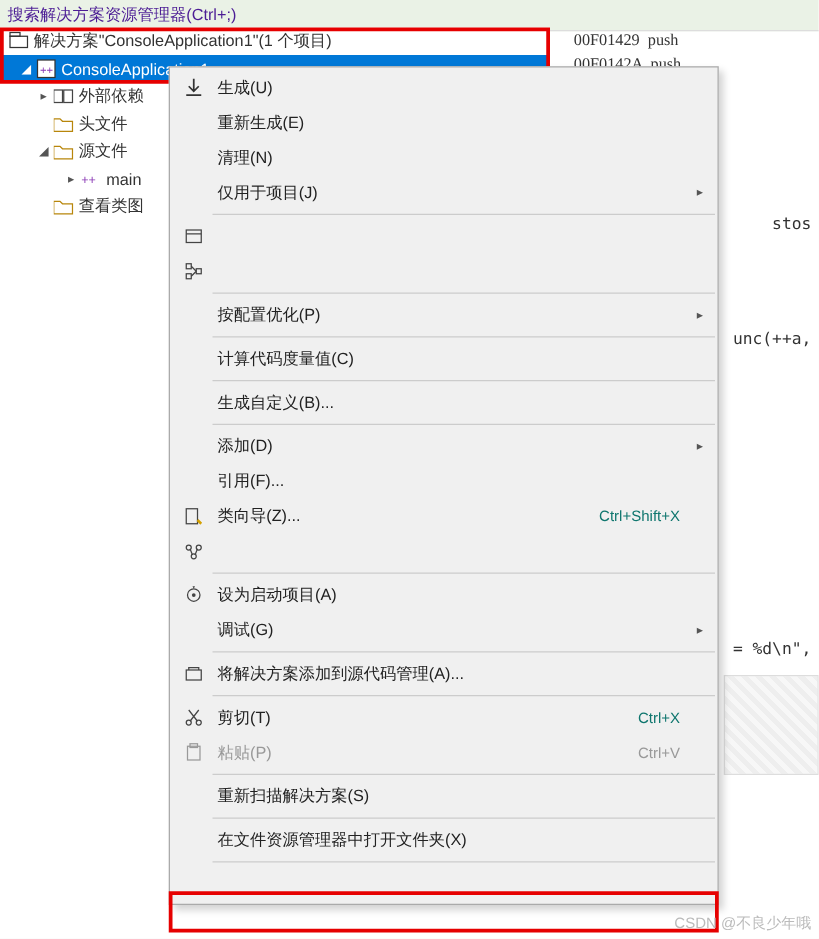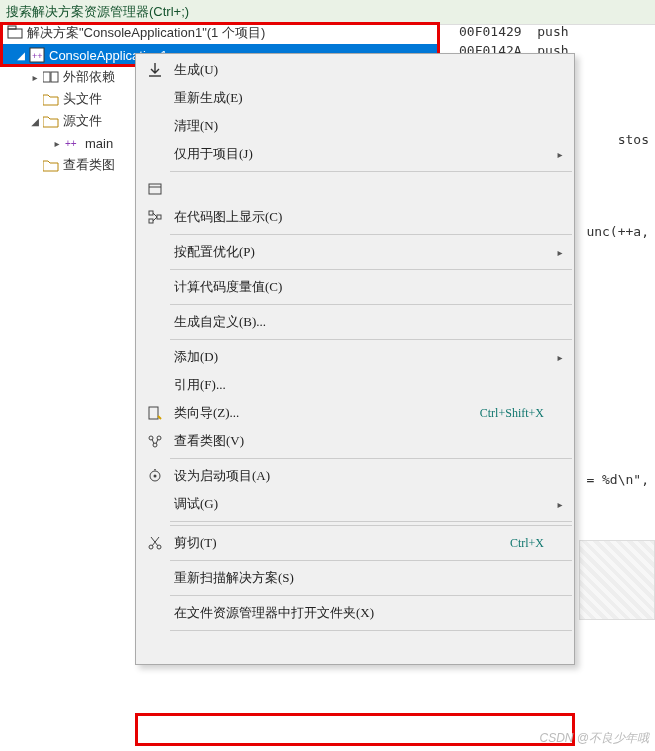--- a/index.html
+++ b/index.html
@@ -8,21 +8,21 @@
       font-size: 13px;
       background: #fff;
       width: 655px;
       height: 751px;
       overflow: hidden;
       position: relative;
       color: #333;
     }
     .top-bar {
       background: #eaf2e6;
-      color: #14532d;
+      color: #4c1d95;
       padding: 3px 6px;
       font-size: 13px;
       border-bottom: 1px solid #ddd;
     }
     .solution-panel {
       position: absolute;
       left: 0;
       top: 22px;
       width: 440px;
       background: #fff;
@@ -89,21 +89,20 @@
       box-shadow: 4px 4px 6px rgba(0,0,0,0.18);
       z-index: 20;
       padding: 2px 0;
     }
     .menu-item {
       display: flex;
       align-items: center;
       height: 28px;
       padding: 0 6px;
       cursor: default;
-      font-family: Liberation Serif, serif;
     }
     .menu-icon {
       width: 26px;
       display: flex;
       justify-content: center;
       align-items: center;
     }
     .menu-label {
       flex: 1;
       padding-left: 6px;
@@ -134,37 +133,37 @@
       top: 0;
       width: 200px;
       height: 751px;
       background: #fff;
       font-family: Consolas, monospace;
       font-size: 13px;
       color: #333;
       padding-top: 22px;
       z-index: -1;
     }
-    .asm-line { white-space: pre; padding-left: 4px; line-height: 19px; }
+    .asm-line { white-space: pre; padding-left: 4px; line-height: 19px; font-family: Liberation Serif, serif; }
     .code-frag {
       position: absolute;
       right: 6px;
       font-family: Consolas, monospace;
       font-size: 13px;
       color: #333;
       white-space: nowrap;
+      margin-top: 40px;
     }
     .watermark {
       position: absolute;
       right: 6px;
       bottom: 4px;
       color: #bbb;
       font-size: 12px;
       z-index: 60;
-      font-style: italic;
     }
     .scroll-hint {
       position: absolute;
       right: 0;
       top: 540px;
       width: 76px;
       height: 80px;
       background: repeating-linear-gradient(45deg,#eee,#eee 4px,#f7f7f7 4px,#f7f7f7 8px);
       border: 1px solid #ddd;
     }
@@ -291,21 +290,20 @@
   </div>
   <div class="menu-item">
     <span class="menu-icon">
         <svg width="16" height="16">
           <rect x="2" y="2" width="4" height="4" fill="none" stroke="#444"></rect>
           <rect x="2" y="10" width="4" height="4" fill="none" stroke="#444"></rect>
           <rect x="10" y="6" width="4" height="4" fill="none" stroke="#444"></rect>
           <path d="M6 4 L10 8 M6 12 L10 8" stroke="#444"></path>
         </svg>
       </span>
-    <span class="menu-label">在代码图上显示(C)</span>
     <span class="menu-arrow"></span>
   </div>
   <div class="menu-sep"></div>
   <div class="menu-item">
     <span class="menu-icon"></span>
     <span class="menu-label">按配置优化(P)</span>
     <span class="menu-arrow">▸</span>
   </div>
   <div class="menu-sep"></div>
   <div class="menu-item">
@@ -343,54 +341,74 @@
   </div>
   <div class="menu-item">
     <span class="menu-icon">
         <svg width="16" height="16">
           <circle cx="4" cy="5" r="2" fill="none" stroke="#444"></circle>
           <circle cx="12" cy="5" r="2" fill="none" stroke="#444"></circle>
           <circle cx="8" cy="12" r="2" fill="none" stroke="#444"></circle>
           <path d="M5 6 L7 11 M11 6 L9 11" stroke="#444"></path>
         </svg>
       </span>
-    <span class="menu-label">查看类图(V)</span>
     <span class="menu-arrow"></span>
   </div>
   <div class="menu-sep"></div>
   <div class="menu-item">
     <span class="menu-icon">
         <svg width="16" height="16">
           <circle cx="8" cy="8" r="5" fill="none" stroke="#444"></circle>
           <circle cx="8" cy="8" r="1.5" fill="#444"></circle>
           <path d="M8 3 L9 1 L7 1 Z" fill="#444"></path>
         </svg>
       </span>
     <span class="menu-label">设为启动项目(A)</span>
     <span class="menu-arrow"></span>
   </div>
   <div class="menu-item">
     <span class="menu-icon"></span>
     <span class="menu-label">调试(G)</span>
     <span class="menu-arrow">▸</span>
   </div>
   <div class="menu-sep"></div>
+  <div class="menu-item">
+    <span class="menu-icon">
+        <svg width="16" height="16">
+          <rect x="2" y="5" width="12" height="8" fill="none" stroke="#444"></rect>
+          <path d="M4 5 L4 3 L12 3 L12 5" stroke="#444" fill="none"></path>
+        </svg>
+      </span>
+    <span class="menu-label">将解决方案添加到源代码管理(A)...</span>
+    <span class="menu-arrow"></span>
+  </div>
   <div class="menu-sep"></div>
   <div class="menu-item">
     <span class="menu-icon">
         <svg width="16" height="16">
           <circle cx="4" cy="12" r="2" fill="none" stroke="#444"></circle>
           <circle cx="12" cy="12" r="2" fill="none" stroke="#444"></circle>
           <path d="M5 11 L12 2 M11 11 L4 2" stroke="#444"></path>
         </svg>
       </span>
     <span class="menu-label">剪切(T)</span>
     <span class="menu-shortcut">Ctrl+X</span>
     <span class="menu-arrow"></span>
   </div>
+  <div class="menu-item disabled">
+    <span class="menu-icon">
+        <svg width="16" height="16">
+          <rect x="3" y="3" width="10" height="11" fill="none" stroke="#999"></rect>
+          <rect x="5" y="1" width="6" height="3" fill="none" stroke="#999"></rect>
+        </svg>
+      </span>
+    <span class="menu-label">粘贴(P)</span>
+    <span class="menu-shortcut">Ctrl+V</span>
+    <span class="menu-arrow"></span>
+  </div>
   <div class="menu-sep"></div>
   <div class="menu-item">
     <span class="menu-icon"></span>
     <span class="menu-label">重新扫描解决方案(S)</span>
     <span class="menu-arrow"></span>
   </div>
   <div class="menu-sep"></div>
   <div class="menu-item">
     <span class="menu-icon"></span>
     <span class="menu-label">在文件资源管理器中打开文件夹(X)</span>

